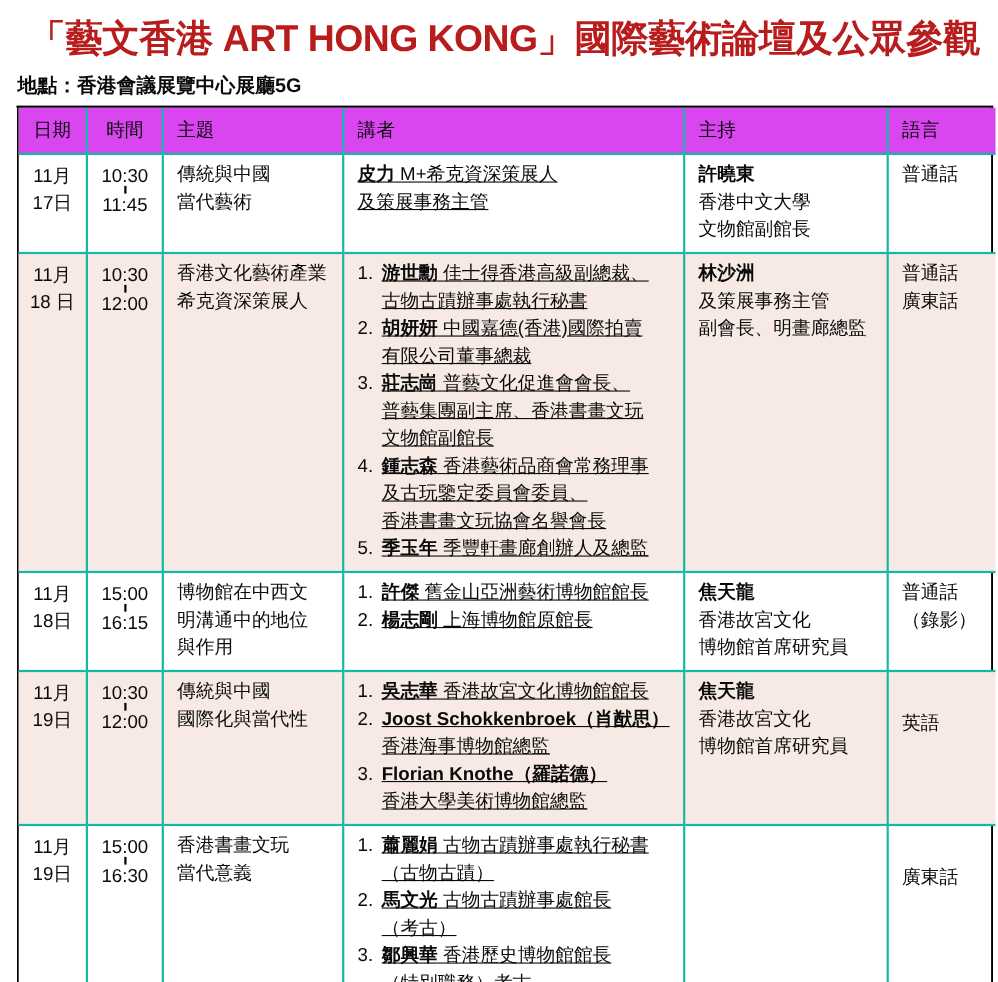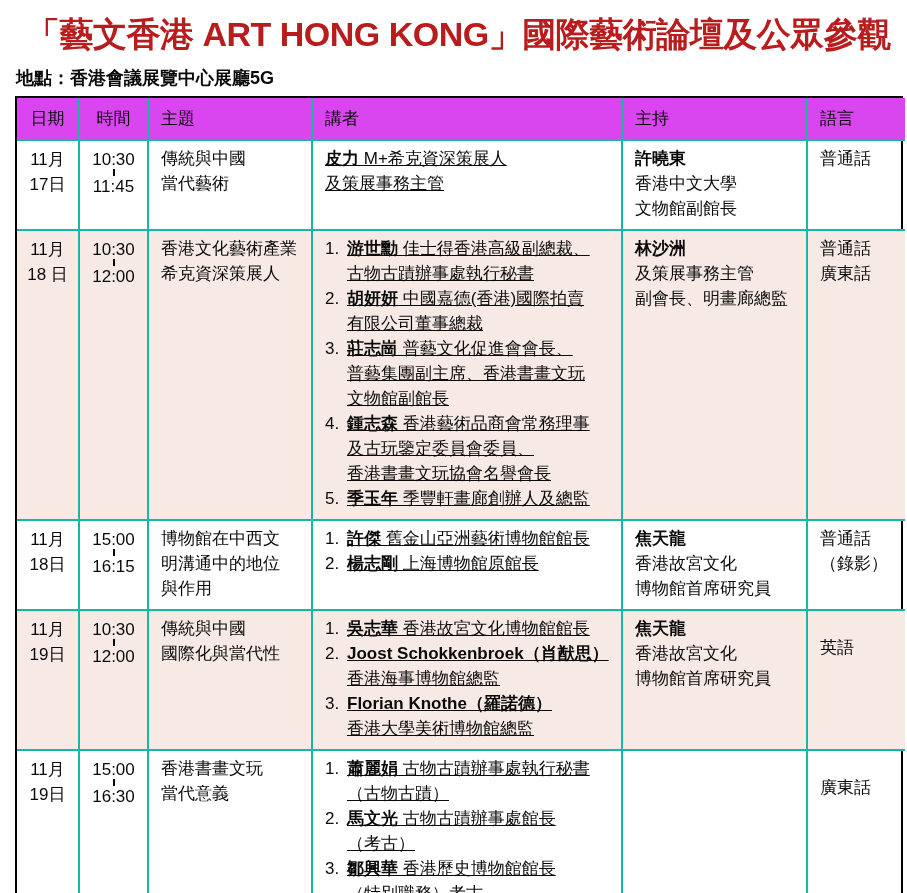--- a/index.html
+++ b/index.html
@@ -66,21 +66,21 @@
   tr.zebra td { background: #f7eae5; }
   .name { font-weight: 700; }
   .speaker { display: flex; }
   .sp-num { flex: 0 0 22px; width: 22px; }
   .sp-body { flex: 1; text-decoration: underline; }
   .tick {
     width: 2px; height: 7px;
     background: #000;
     margin: -3px auto -2px auto;
   }
-  .lang-offset { padding-top: 24px; }
+  .lang-offset { padding-top: 34px; }
 </style>
 </head>
 <body>
 
 <div class="page">
   <h1 class="title">「藝文香港 ART HONG KONG」國際藝術論壇及公眾參觀</h1>
   <div class="location">地點：香港會議展覽中心展廳5G</div>
   <div class="tblwrap">
     <table>
       <colgroup>

